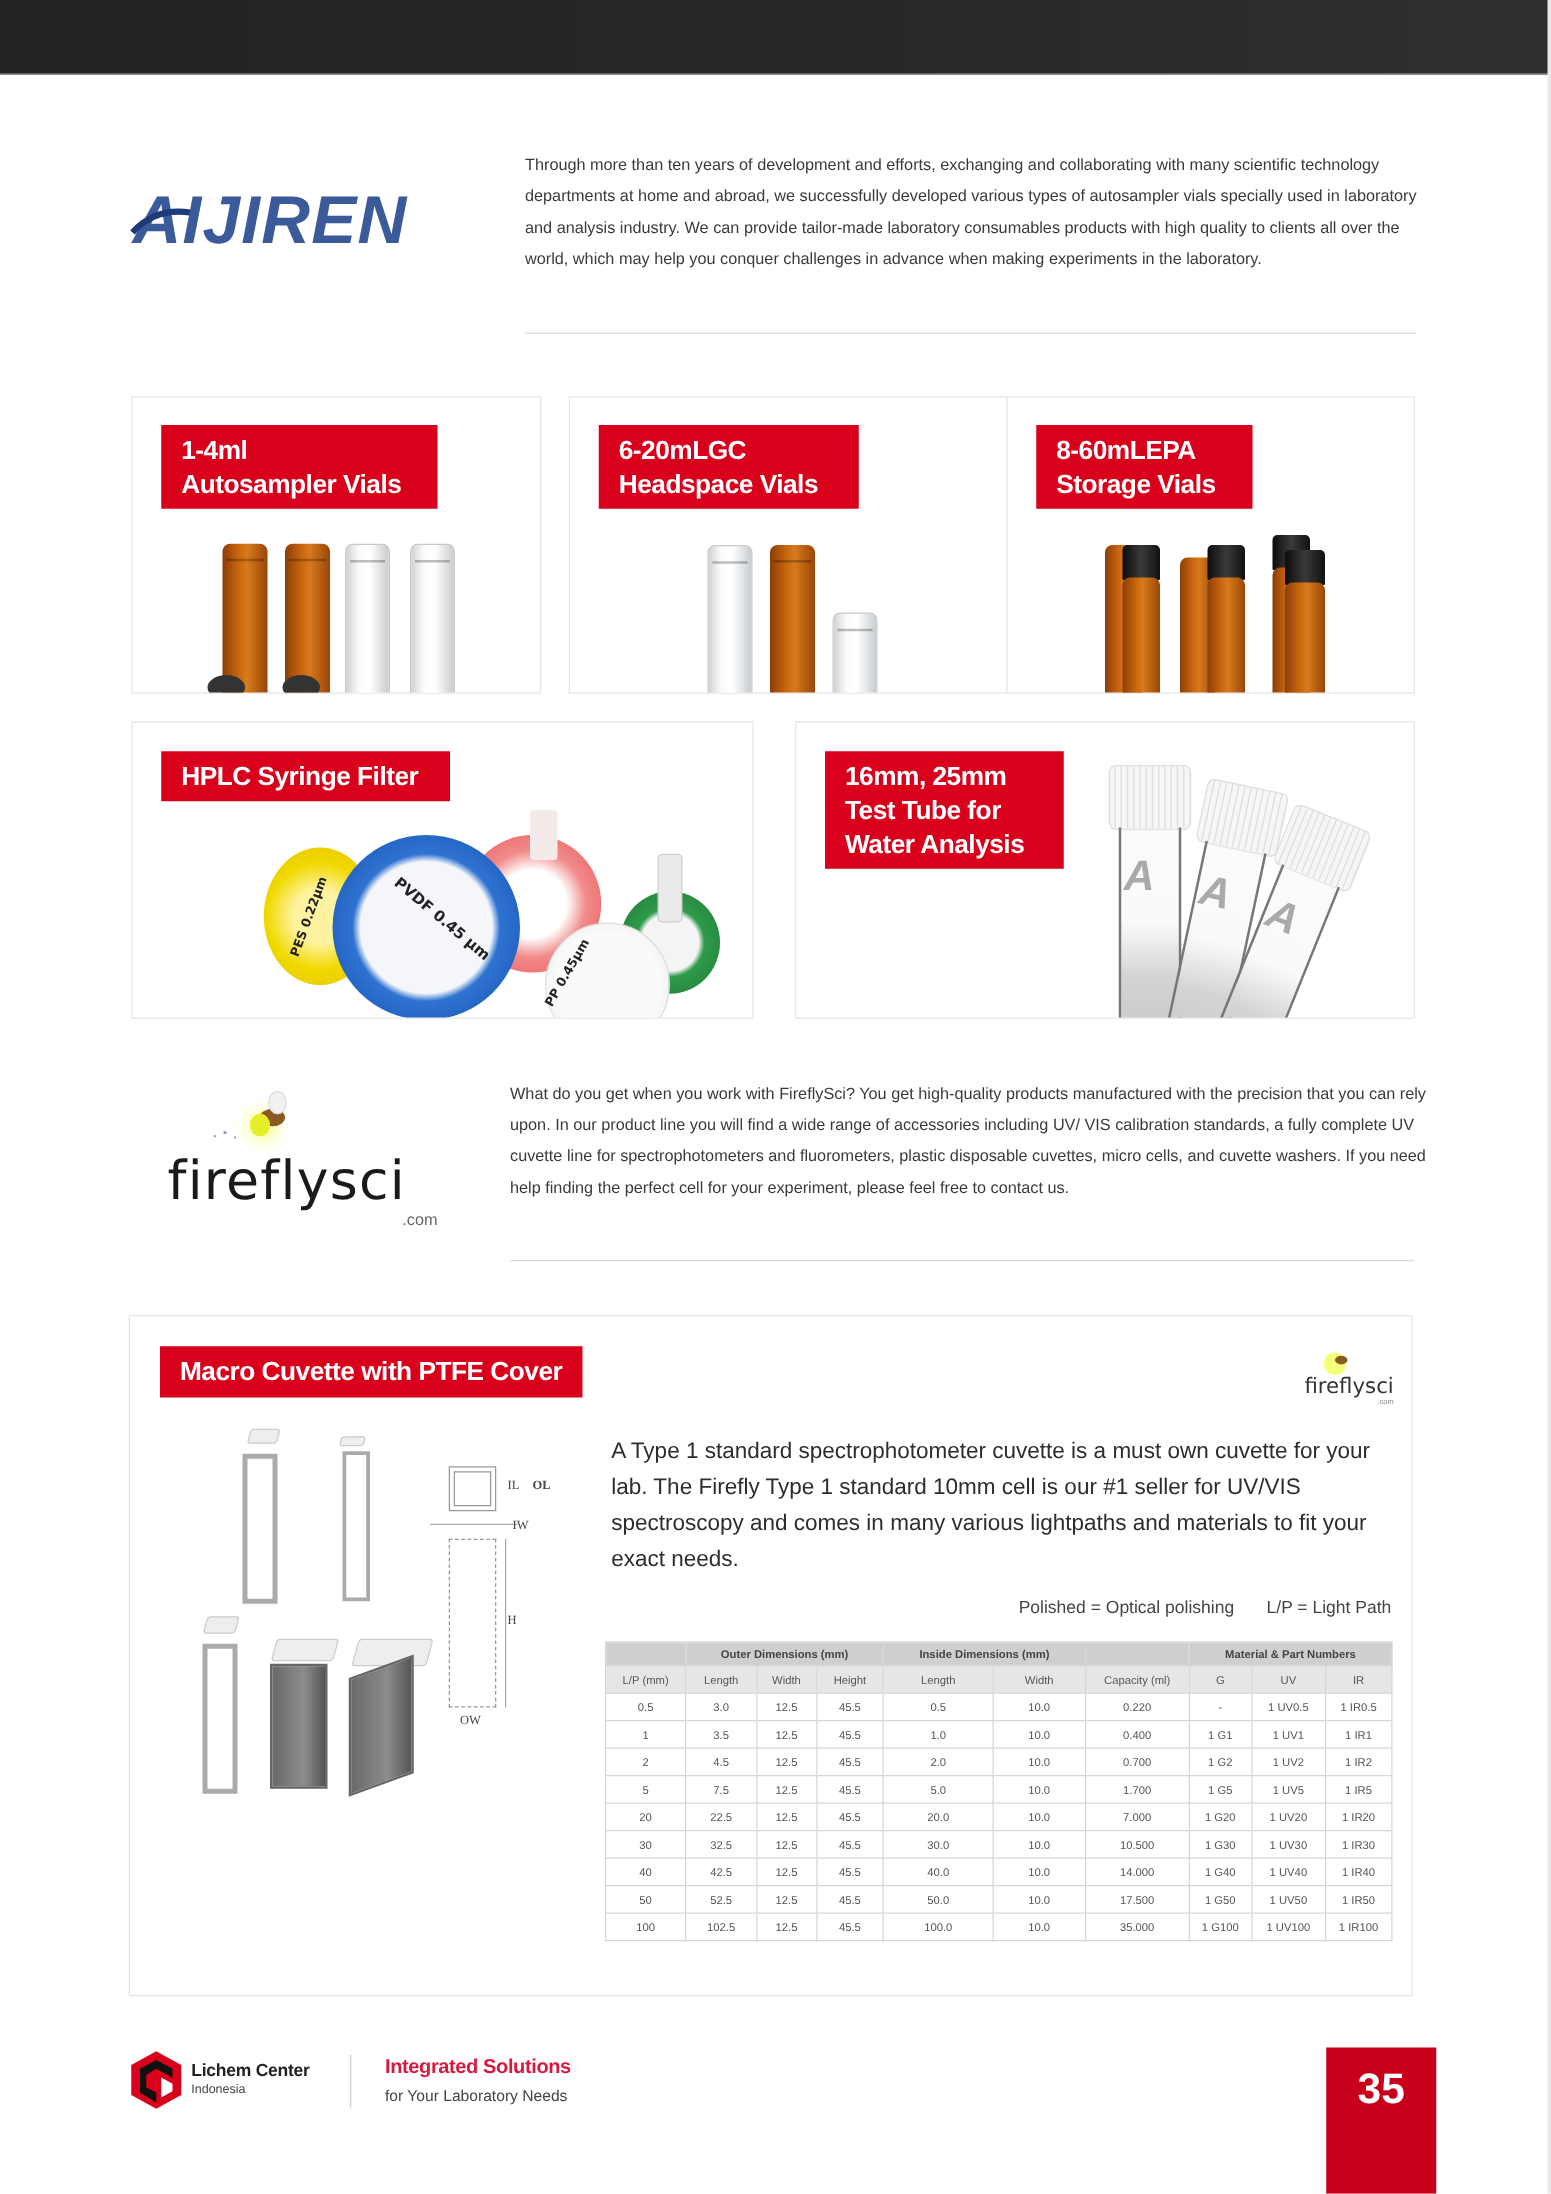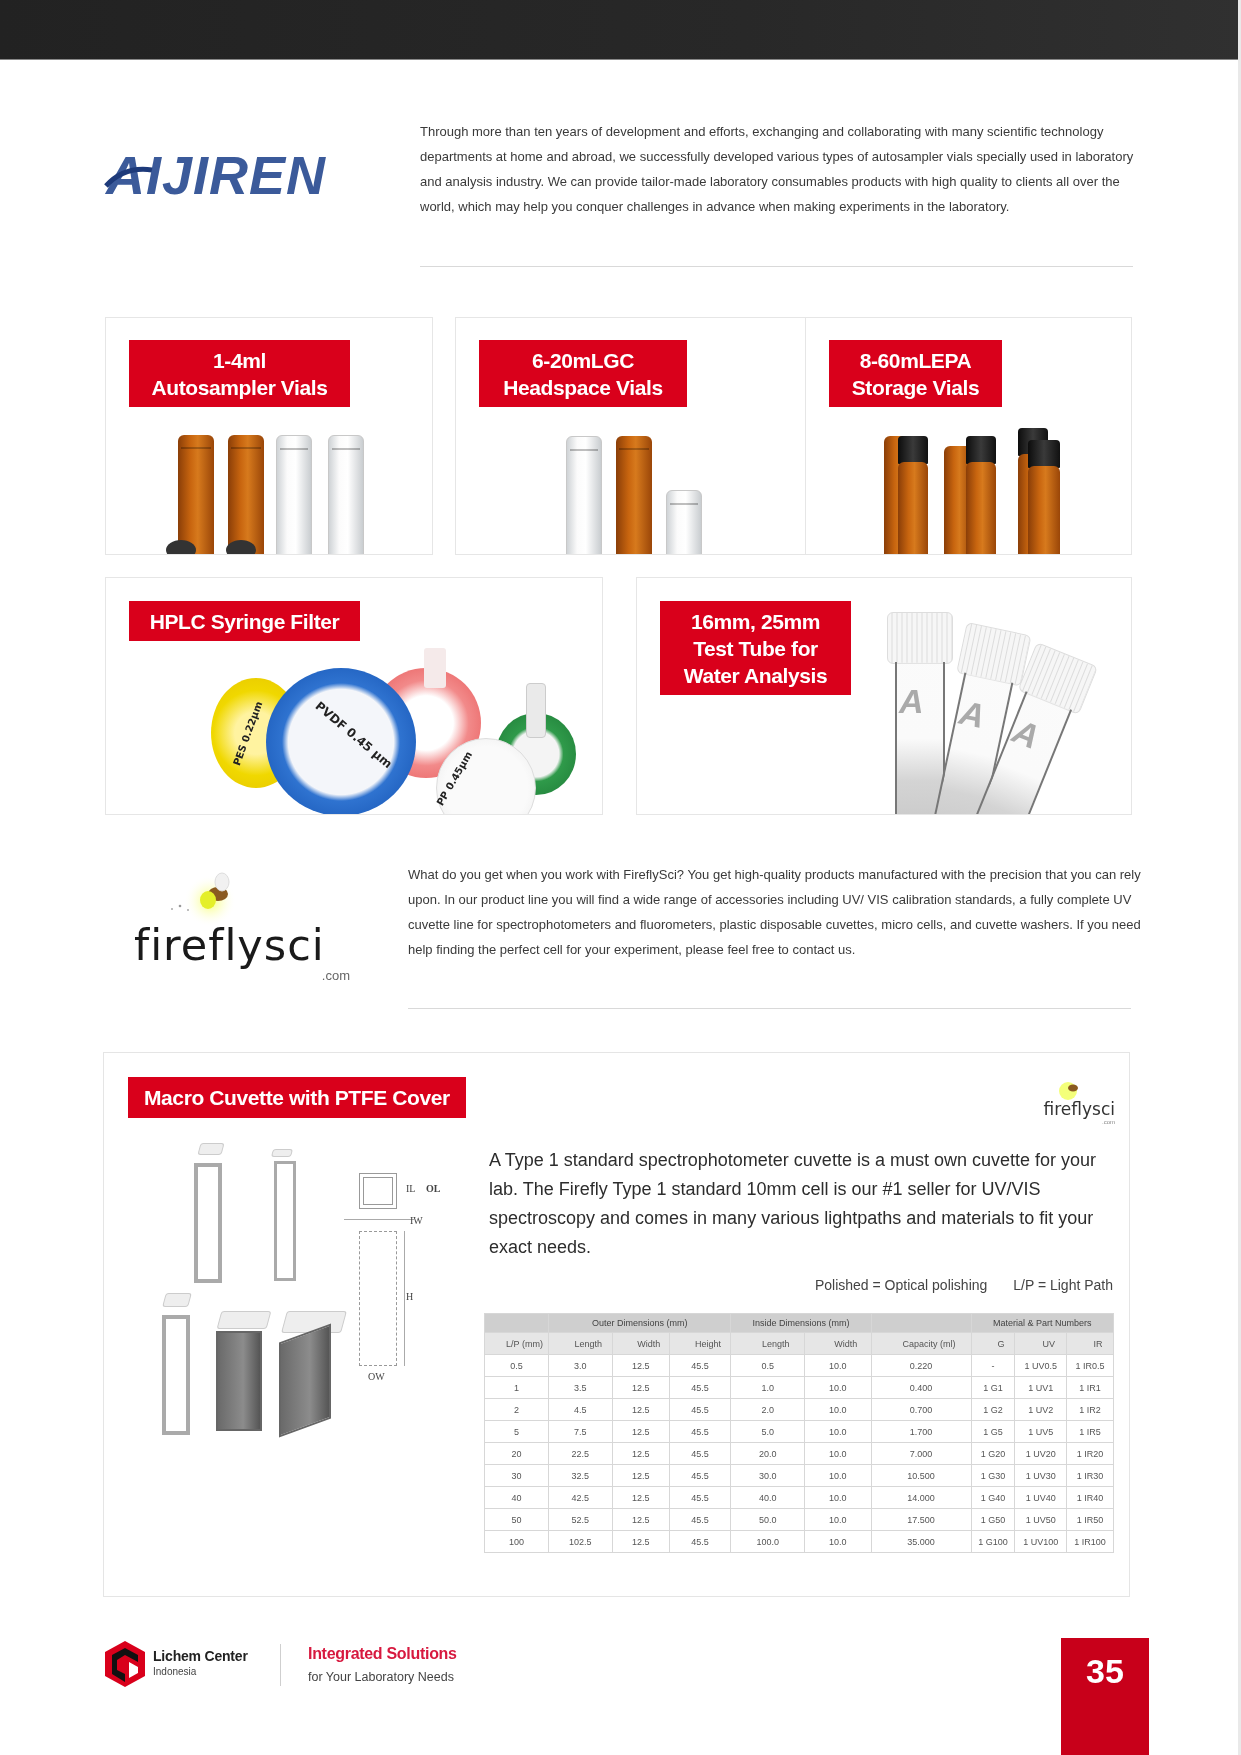--- a/index.html
+++ b/index.html
@@ -11,21 +11,21 @@
     border-bottom: 1px solid #888; }
   .right-edge { position: absolute; right: 0; top: 0; width: 3px; height: 1755px; background: #e9e9e9; }
 
   
   .aijiren-logo { position: absolute; left: 104px; top: 142px; width: 270px; height: 70px; }
   .intro-text { position: absolute; left: 420px; top: 119px; width: 720px;
     font-size: 13px; line-height: 25px; color: #3a3a3a; }
   .hr { position: absolute; height: 1px; background: #d9d9d9; }
 
   
-  .card { position: absolute; background: #fff; border: 1px solid #e6e6e6; overflow: hidden; text-align: center; }
+  .card { position: absolute; background: #fff; border: 1px solid #e6e6e6; overflow: hidden; }
   .red-label { position: absolute; background: #d9001b; color: #fff; font-weight: bold;
     font-size: 21px; line-height: 27px; padding: 7px 16px 6px 16px; letter-spacing: -0.4px; }
   .vial-area { position: absolute; }
   .vial { position: absolute; border-radius: 6px 6px 2px 2px; }
   .vial.amber { background: linear-gradient(90deg, #8a3e08 0%, #c8650f 35%, #d77a1d 55%, #9a4608 100%); }
   .vial.clear { background: linear-gradient(90deg, #cfd3d6 0%, #fbfbfb 30%, #ffffff 55%, #c9cdd0 100%); border: 1px solid #c8c8c8; }
   .vial.cap { background: linear-gradient(90deg, #0c0c0c, #3a3a3a 50%, #111); border-radius: 4px 4px 1px 1px; }
   .vial .neck { position: absolute; left: 3px; right: 3px; top: 0; height: 14px;
     border-bottom: 2px solid rgba(0,0,0,0.25); }
 
@@ -51,22 +51,22 @@
   .cuvette-panel { position: absolute; left: 103px; top: 1052px; width: 1027px; height: 545px; border: 1px solid #e5e5e5; background: #fff; }
   .cuv-label { position: absolute; left: 24px; top: 24px; background: #d9001b; color: #ffffff; font-weight: bold;
     font-size: 21px; line-height: 27px; padding: 7px 16px 7px 16px; letter-spacing: -0.4px; }
   .ff-mini { position: absolute; right: 14px; top: 26px; width: 96px; height: 50px; }
   .cuv-desc { position: absolute; left: 385px; top: 93px; width: 610px; font-size: 18px; line-height: 29px; color: #2d2d2d; }
   .legend { position: absolute; right: 16px; top: 224px; font-size: 14px; color: #444; }
   .legend span { margin-left: 22px; }
 
   .spec-table { position: absolute; left: 380px; top: 260px; width: 630px; border-collapse: collapse; font-size: 9px; color: #555; }
   .spec-table th, .spec-table td { border: 1px solid #d7d7d7; text-align: center; height: 22px; font-weight: normal; }
-  .spec-table thead tr.group th { background: #cfcfcf; height: 19px; color: #444; font-weight: normal; font-size: 9px; }
-  .spec-table thead tr.cols th { background: #e6e6e6; height: 22px; color: #555; padding-left: 16px; }
+  .spec-table thead tr.group th { background: #cfcfcf; height: 19px; color: #444; font-weight: bold; font-size: 9px; }
+  .spec-table thead tr.cols th { background: #e6e6e6; height: 22px; color: #555; }
   .spec-table tbody td { background: #fff; }
 
   
   .cuv-drawings { position: absolute; left: 40px; top: 90px; width: 330px; height: 330px; }
   .cuv { position: absolute; border: 2px solid #aaa; background: #fff; }
   .cuv.dark { background: linear-gradient(90deg, #6a6a6a, #8c8c8c 60%, #555); border-color: #666; }
   .lid { position: absolute; background: #eee; border: 1px solid #ccc; border-radius: 3px; transform: skewX(-15deg); }
   .dim-box { position: absolute; border: 1.5px solid #999; }
   .dim-txt { position: absolute; font-family: "Liberation Serif", serif; font-size: 10px; color: #444; }
   .dim-line { position: absolute; background: #aaa; }

